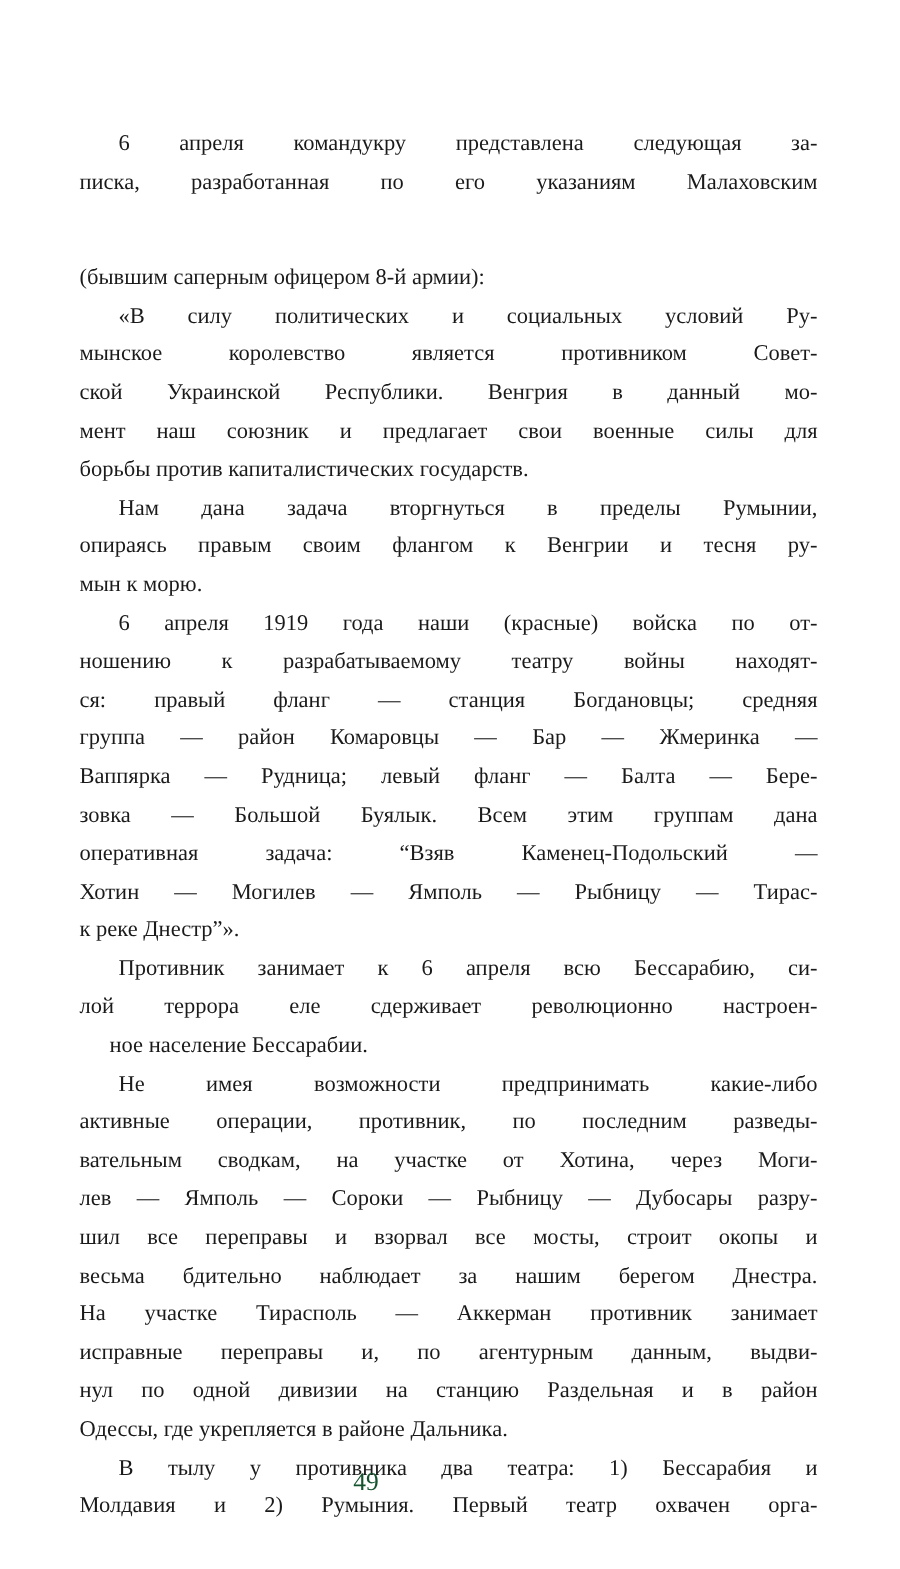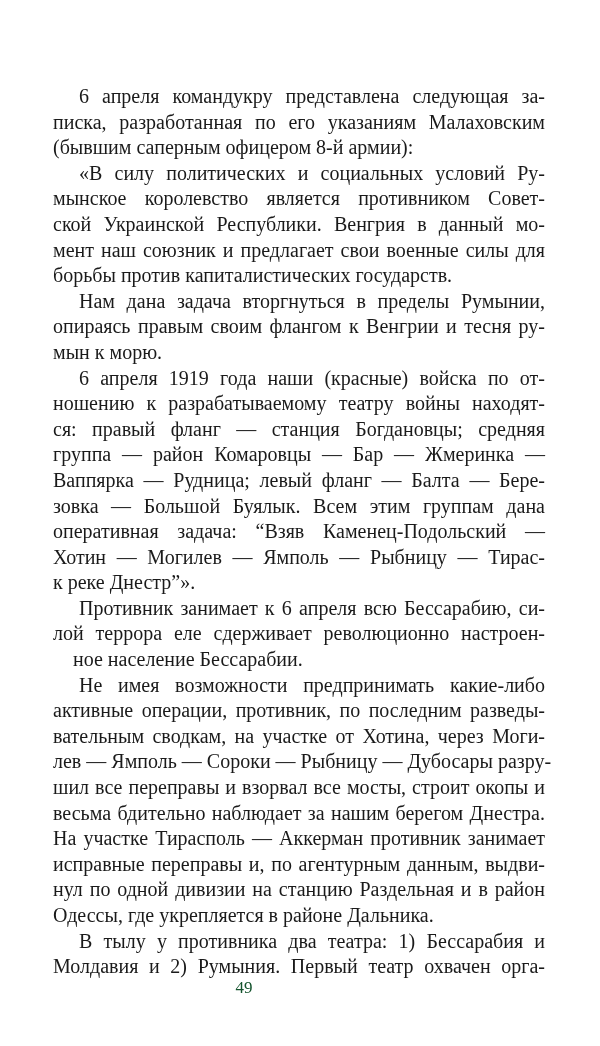--- a/index.html
+++ b/index.html
@@ -3,21 +3,21 @@
   <meta charset="utf-8">
   <style>
     html, body { margin: 0; padding: 0; background: #ffffff; }
     body { width: 600px; height: 1046px; position: relative; overflow: hidden; }
     .page-body {
       position: absolute;
       left: 53px;
       top: 84px;
       width: 492px;
       font-family: "Liberation Serif", "DejaVu Serif", serif;
-      font-size: 20px;
+      font-size: 15px;
       line-height: 25.6px;
       color: #1a1a1a;
       text-align: justify;
       hyphens: manual;
     }
     .page-body p { margin: 0; text-indent: 26px; }
     .line { display: block; text-align: justify; text-align-last: justify; white-space: nowrap; }
     .line.last { text-align-last: left; }
     .page-number {
       position: absolute;
@@ -29,21 +29,21 @@
       color: #14532d;
     }
   </style>
 </head>
 <body>
 
 <div class="page-body">
   <p>
     <span class="line" style="white-space: nowrap; display: block;"><span style="word-spacing: 0px;">6 апреля командукру представлена следующая за-</span></span>
     <span class="line" style="text-indent: 0px; white-space: nowrap; display: block;"><span style="word-spacing: 0px;">писка, разработанная по его указаниям Малаховским</span></span>
-    <span class="line last" style="text-indent: 0px; white-space: nowrap; display: block;"><span>(бывшим саперным офицером 8-й армии):</span></span>
+    <span class="line last" style="text-indent: 0px; white-space: nowrap; display: block; margin-top: 38px;"><span>(бывшим саперным офицером 8-й армии):</span></span>
   </p>
   <p>
     <span class="line" style="white-space: nowrap; display: block;"><span style="word-spacing: 0px;">«В силу политических и социальных условий Ру-</span></span>
     <span class="line" style="text-indent: 0px; white-space: nowrap; display: block;"><span style="word-spacing: 0px;">мынское королевство является противником Совет-</span></span>
     <span class="line" style="text-indent: 0px; white-space: nowrap; display: block; font-family: Liberation Serif, serif;"><span style="word-spacing: 0px;">ской Украинской Республики. Венгрия в данный мо-</span></span>
     <span class="line" style="text-indent: 0px; white-space: nowrap; display: block;"><span style="word-spacing: 0px;">мент наш союзник и предлагает свои военные силы для</span></span>
     <span class="line last" style="text-indent: 0px; white-space: nowrap; display: block;"><span>борьбы против капиталистических государств.</span></span>
   </p>
   <p>
     <span class="line" style="white-space: nowrap; display: block;"><span style="word-spacing: 0px;">Нам дана задача вторгнуться в пределы Румынии,</span></span>

